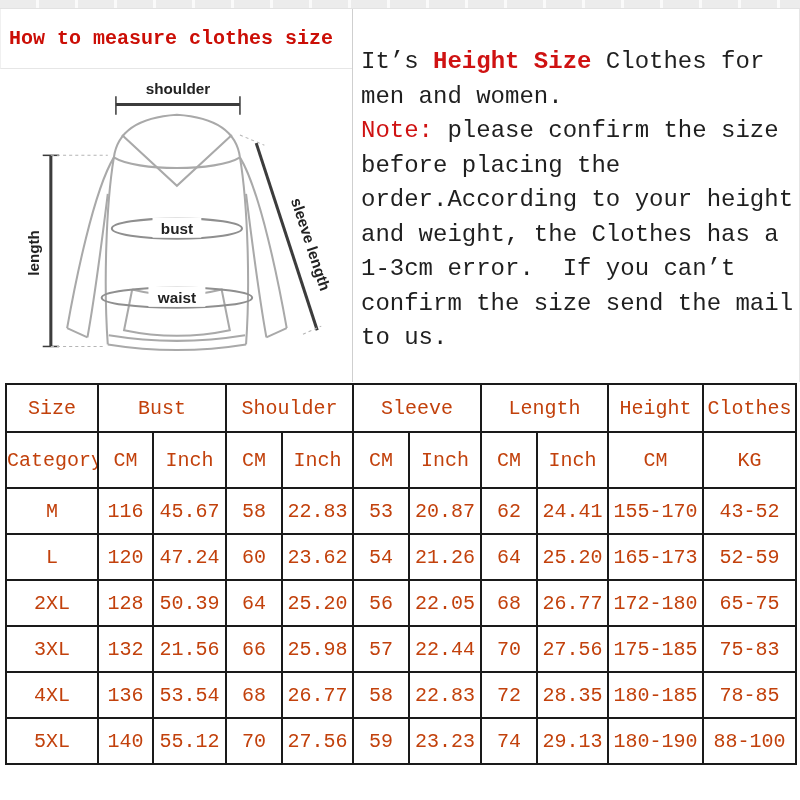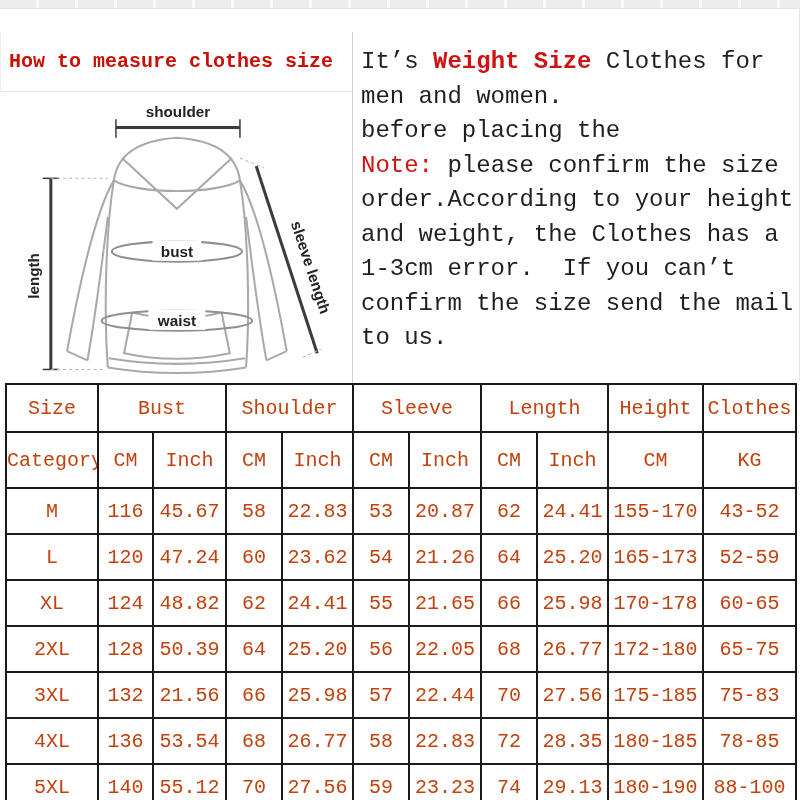--- a/index.html
+++ b/index.html
@@ -10,21 +10,21 @@
   }
   
   .topband {
     position:absolute; top:0; left:0; width:800px; height:8px;
     background:repeating-linear-gradient(90deg,#ececec 0 36px,#fafafa 36px 39px);
     border-bottom:1px solid #e2e2e2;
   }
   .upper { position:absolute; top:9px; left:0; width:800px; height:373px; }
   .left-panel {
     position:absolute; left:0; top:0; width:353px; height:373px;
-    border-right:1px solid #cfcfcf; box-sizing:border-box;margin-top:23px;
+    border-right:1px solid #cfcfcf; box-sizing:border-box;
   }
   .title-box {
     height:60px; border-bottom:1px solid #e6e6e6; border-left:1px solid #f0f0f0;
     display:flex; align-items:center; padding-left:8px; box-sizing:border-box;
   }
   .title-box .t {
     font-size:20px; font-weight:bold; color:#cb0e06; white-space:pre;
   }
   .diagram { position:absolute; top:61px; left:0; width:352px; height:311px; }
   .right-panel {
@@ -110,24 +110,24 @@
           <text x="161" y="20" font-size="15" font-weight="bold" fill="#222" text-anchor="middle">shoulder</text>
           <text x="24" y="176" font-size="15" font-weight="bold" fill="#222" text-anchor="middle" transform="rotate(-90 24 176)">length</text>
           <text x="160" y="157" font-size="15" font-weight="bold" fill="#222" text-anchor="middle">bust</text>
           <text x="160" y="225" font-size="15" font-weight="bold" fill="#222" text-anchor="middle">waist</text>
           <text x="272" y="124" font-size="15" font-weight="bold" fill="#222" text-anchor="start" transform="rotate(72 272 124)">sleeve length</text>
         </svg>
       </div>
     </div>
 
     <div class="right-panel">
-      <div class="tline"><span>It’s </span><span class="redbold">Weight Size</span><span> Clothes for</span></div>
+      <div class="tline"><span>It’s </span><span class="redbold">Height Size</span><span> Clothes for</span></div>
       <div class="tline">men and women.</div>
+      <div class="tline"><span class="red">Note:</span><span> please confirm the size</span></div>
       <div class="tline">before placing the</div>
-      <div class="tline"><span class="red">Note:</span><span> please confirm the size</span></div>
       <div class="tline">order.According to your height</div>
       <div class="tline">and weight, the Clothes has a</div>
       <div class="tline">1-3cm error.  If you can’t</div>
       <div class="tline">confirm the size send the mail</div>
       <div class="tline">to us.</div>
     </div>
 
   </div>
 
   <table class="sizes">
@@ -189,33 +189,20 @@
           <td>60</td>
           <td>23.62</td>
           <td>54</td>
           <td>21.26</td>
           <td>64</td>
           <td>25.20</td>
           <td>165-173</td>
           <td>52-59</td>
         </tr>
         <tr>
-          <td>XL</td>
-          <td>124</td>
-          <td>48.82</td>
-          <td>62</td>
-          <td>24.41</td>
-          <td>55</td>
-          <td>21.65</td>
-          <td>66</td>
-          <td>25.98</td>
-          <td>170-178</td>
-          <td>60-65</td>
-        </tr>
-        <tr>
           <td>2XL</td>
           <td>128</td>
           <td>50.39</td>
           <td>64</td>
           <td>25.20</td>
           <td>56</td>
           <td>22.05</td>
           <td>68</td>
           <td>26.77</td>
           <td>172-180</td>

